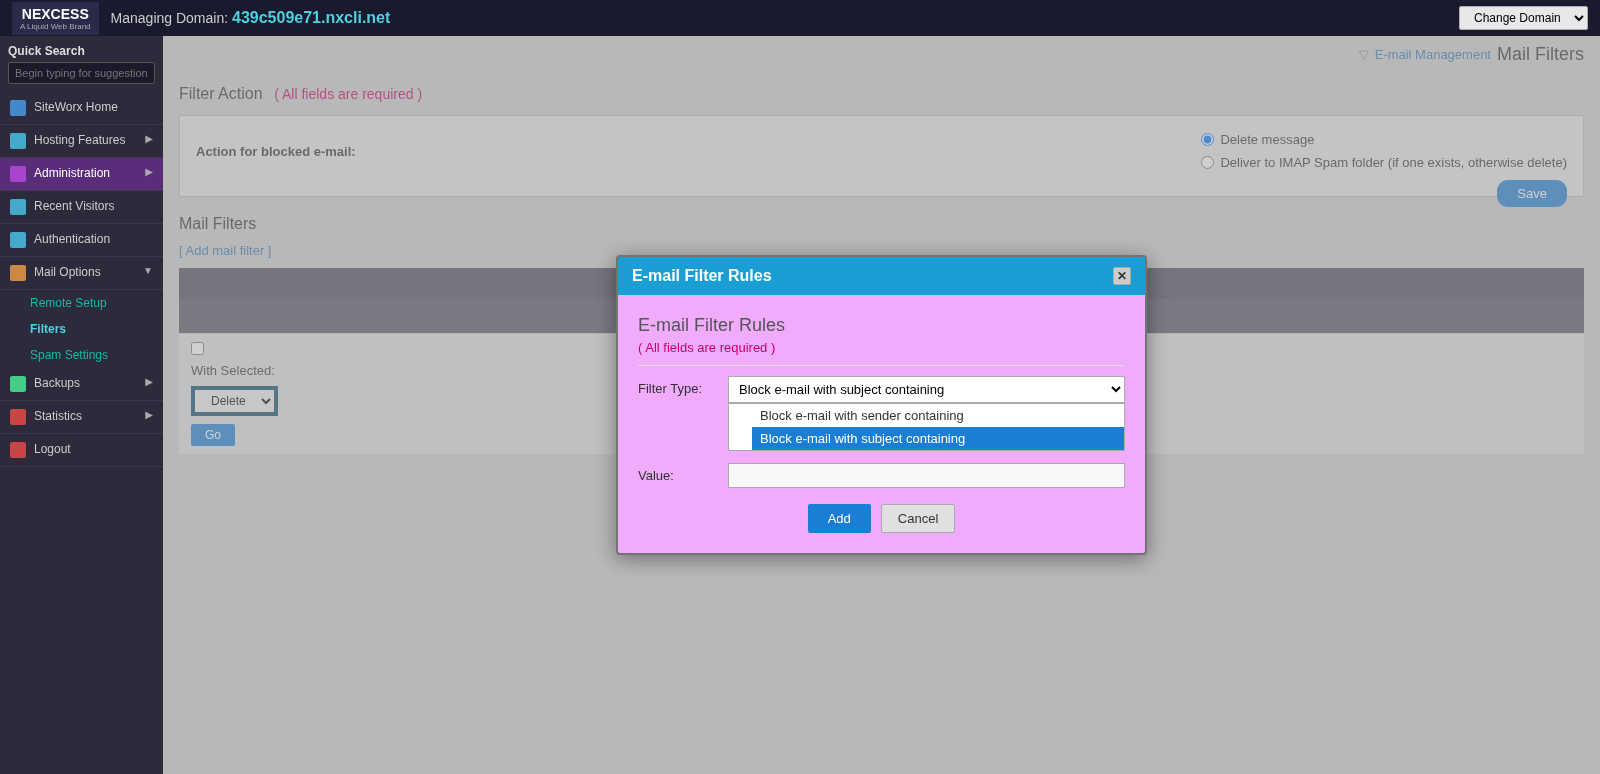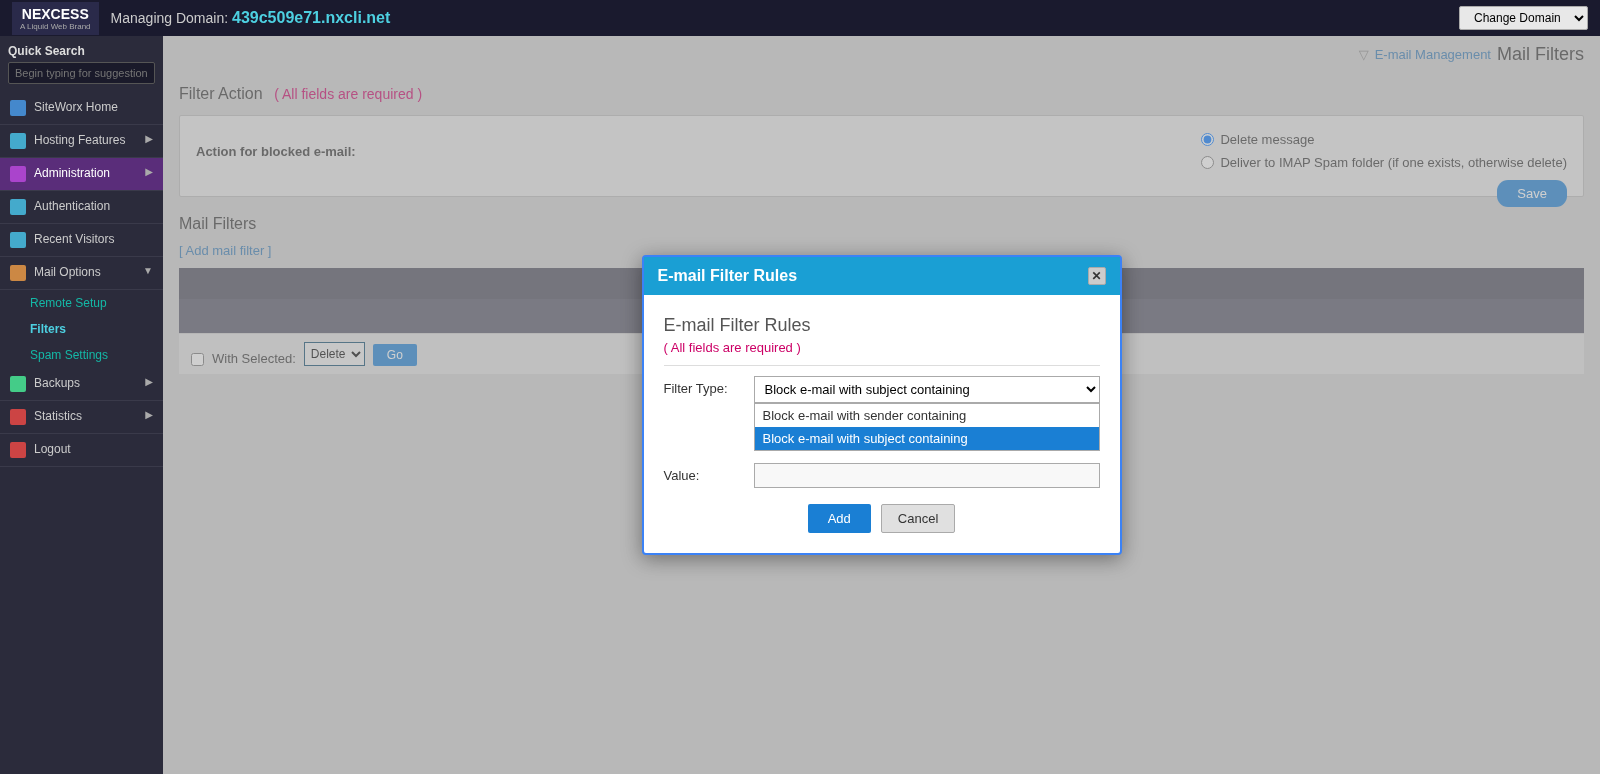--- a/index.html
+++ b/index.html
@@ -117,41 +117,41 @@
     .collapse-btn { background: none; border: none; color: white; cursor: pointer; font-size: 16px; }
 
     .table-row {
       display: flex; align-items: center;
       background: #f0f0f0; border-bottom: 1px solid #ddd;
       padding: 8px 12px; gap: 10px;
     }
     .table-row:nth-child(even) { background: #e8e8e8; }
 
     .with-selected-bar {
-      display: flex; align-items: flex-end; gap: 8px;
-      padding: 8px 12px; background: #e0e0e0; border-top: 1px solid #ccc;
+      display: flex; align-items: flex-start; gap: 8px;
+      padding: 8px 12px; background: #e0e0e0; border-top: 1px solid #ccc; flex-direction: column;
     }
     .with-selected-label { color: #333; font-size: 13px; }
     .with-selected-select {
-      padding: 3px 2px; font-size: 12px; border: 1px solid #0c4a6e;
+      padding: 3px 12px; font-size: 12px; border: 4px solid #0c4a6e;
     }
     .go-btn {
       background: #1a7fd4; color: white; border: none;
       padding: 4px 14px; font-size: 12px; cursor: pointer; border-radius: 2px;
     }
 
     
     .modal-overlay {
       position: fixed; top: 36px; left: 163px; right: 0; bottom: 0;
       background: rgba(160,160,160,0.5); display: flex;
       align-items: center; justify-content: center; z-index: 100;
     }
     .modal {
-      background: #ffffff; border: 2px solid #3b82f6;
-      width: 480px; border-radius: 4px; overflow: visible;
+      background: #f0abfc; border: 2px solid #737373;
+      width: 531px; border-radius: 4px; overflow: visible;
       box-shadow: 0 4px 20px rgba(0,0,0,0.4);
     }
     .modal-header {
       background: #1a9fd4; color: white; padding: 10px 14px;
       display: flex; align-items: center; justify-content: space-between;
       font-size: 16px; font-weight: bold;
     }
     .modal-close {
       background: #ccc; border: 1px solid #aaa; width: 18px; height: 18px;
       display: flex; align-items: center; justify-content: center;
@@ -167,21 +167,21 @@
       display: flex; align-items: flex-start; gap: 10px; margin-bottom: 12px;
     }
     .modal-form-label { min-width: 80px; color: #333; padding-top: 5px; font-size: 13px; }
     .modal-form-field { flex: 1; }
 
     .filter-select {
       width: 100%; padding: 4px 6px; font-size: 13px;
       border: 1px solid #aaa; background: white;
     }
     .dropdown-list {
-      border: 1px solid #aaa; background: white; margin-top: 0;
+      border: 1px solid #aaa; background: white; margin-top: 0; padding-left: 23px;
     }
     .dropdown-option {
       padding: 4px 8px; font-size: 13px; cursor: pointer; color: #333;
     }
     .dropdown-option.selected { background: #1a7fd4; color: white; }
 
     .modal-value-input {
       width: 100%; padding: 4px 6px; font-size: 13px;
       border: 1px solid #aaa; background: #f8f8f8;
     }
@@ -235,26 +235,26 @@
       <div class="sidebar-icon icon-hosting"></div>
       <span class="sidebar-label">Hosting Features</span>
       <span class="sidebar-arrow">▶</span>
     </div>
     <div class="sidebar-item has-arrow active">
       <div class="sidebar-icon icon-admin"></div>
       <span class="sidebar-label">Administration</span>
       <span class="sidebar-arrow">▶</span>
     </div>
     <div class="sidebar-item">
+      <div class="sidebar-icon icon-visitors"></div>
+      <span class="sidebar-label">Recent Visitors</span>
+    </div>
+    <div class="sidebar-item">
       <div class="sidebar-icon icon-auth"></div>
       <span class="sidebar-label">Authentication</span>
-    </div>
-    <div class="sidebar-item">
-      <div class="sidebar-icon icon-visitors"></div>
-      <span class="sidebar-label">Recent Visitors</span>
     </div>
     <div class="sidebar-item has-arrow">
       <div class="sidebar-icon icon-mail"></div>
       <span class="sidebar-label">Mail Options</span>
       <span class="sidebar-arrow">▼</span>
     </div>
 
     <div class="sidebar-sub">Remote Setup</div>
     <div class="sidebar-sub active">Filters</div>
     <div class="sidebar-sub">Spam Settings</div>

